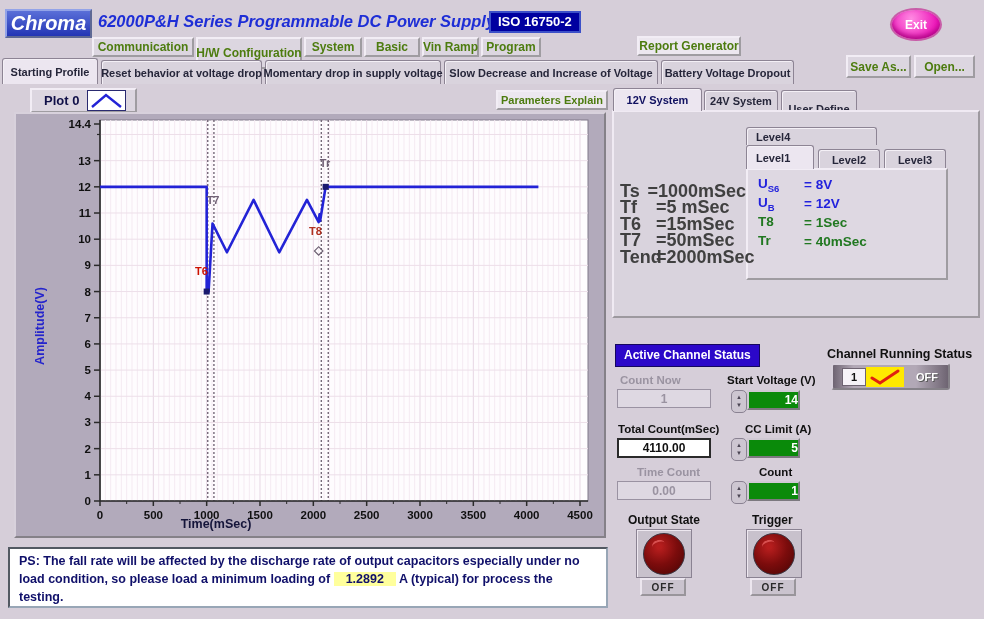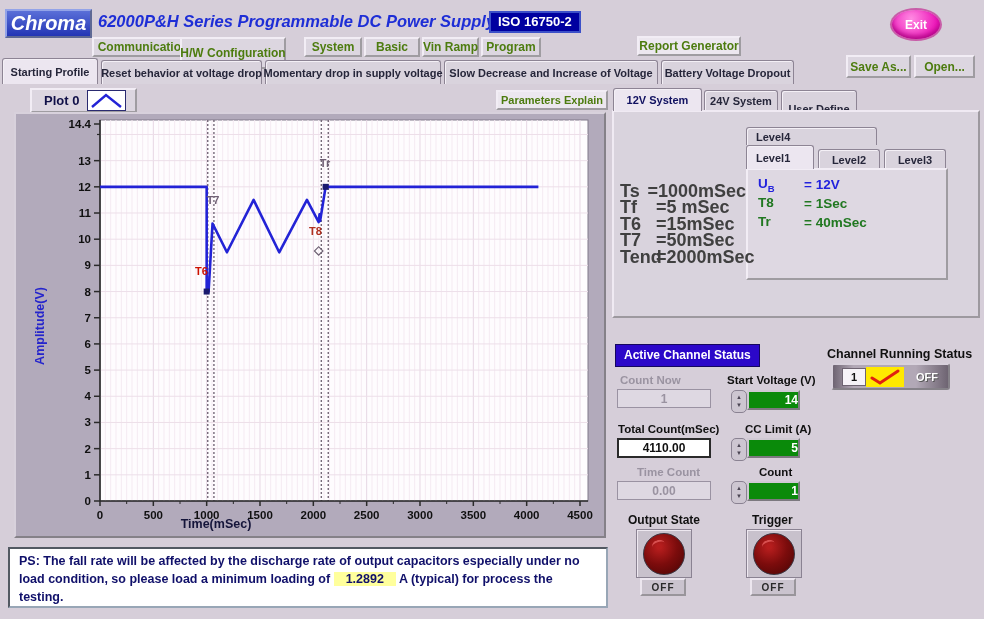--- a/index.html
+++ b/index.html
@@ -70,21 +70,21 @@
   #crs-state{color:#fff;font-weight:bold;font-size:11px;margin-left:12px;text-shadow:1px 1px 0 #555;}
 </style>
 </head>
 <body>
 
 <div id="logo" class="abs">Chroma</div>
 <div id="main-title" class="abs">62000P&amp;H Series  Programmable DC Power Supply</div>
 <div id="iso-badge" class="abs">ISO 16750-2</div>
 
 <div class="btn3d abs" style="left:92px;top:37px;width:102px;height:20px;">Communication</div>
-<div class="btn3d abs" style="left:180px;top:37px;width:106px;height:32px;">H/W Configuration</div>
+<div class="btn3d abs" style="left:196px;top:37px;width:106px;height:32px;">H/W Configuration</div>
 <div class="btn3d abs" style="left:304px;top:37px;width:58px;height:20px;">System</div>
 <div class="btn3d abs" style="left:364px;top:37px;width:56px;height:20px;">Basic</div>
 <div class="btn3d abs" style="left:422px;top:37px;width:57px;height:20px;">Vin Ramp</div>
 <div class="btn3d abs" style="left:481px;top:37px;width:60px;height:20px;">Program</div>
 
 <div class="btn3d abs" style="left:637px;top:36px;width:104px;height:20px;background:#ece7ef;">Report Generator</div>
 <div id="exit-btn" class="abs">Exit</div>
 <div class="btn3d abs" style="left:846px;top:55px;width:65px;height:23px;">Save As...</div>
 <div class="btn3d abs" style="left:914px;top:55px;width:61px;height:23px;">Open...</div>
 
@@ -301,20 +301,24 @@
 <div class="tab abs" style="left:781px;top:90px;width:76px;height:36px;">User Define</div>
 <div id="sys-panel" class="abs"></div>
 
 <div class="tab abs" style="left:746px;top:127px;width:131px;height:18px;justify-content:flex-start;padding-left:9px;">Level4</div>
 <div class="tab active abs" style="left:746px;top:145px;width:68px;height:24px;justify-content:flex-start;padding-left:9px;">Level1</div>
 <div class="tab abs" style="left:818px;top:149px;width:62px;height:20px;">Level2</div>
 <div class="tab abs" style="left:884px;top:149px;width:62px;height:20px;">Level3</div>
 
 <div id="level-content" class="abs">
   <div class="lvl-row">
+    <span class="lvl-label lvl-blue"><span>U</span><sub>S6</sub></span>
+    <span class="lvl-blue">= 8V</span>
+  </div>
+  <div class="lvl-row">
     <span class="lvl-label lvl-blue"><span>U</span><sub>B</sub></span>
     <span class="lvl-blue">= 12V</span>
   </div>
   <div class="lvl-row">
     <span class="lvl-label lvl-green"><span>T8</span><sub></sub></span>
     <span class="lvl-green">= 1Sec</span>
   </div>
   <div class="lvl-row">
     <span class="lvl-label lvl-green"><span>Tr</span><sub></sub></span>
     <span class="lvl-green">= 40mSec</span>

